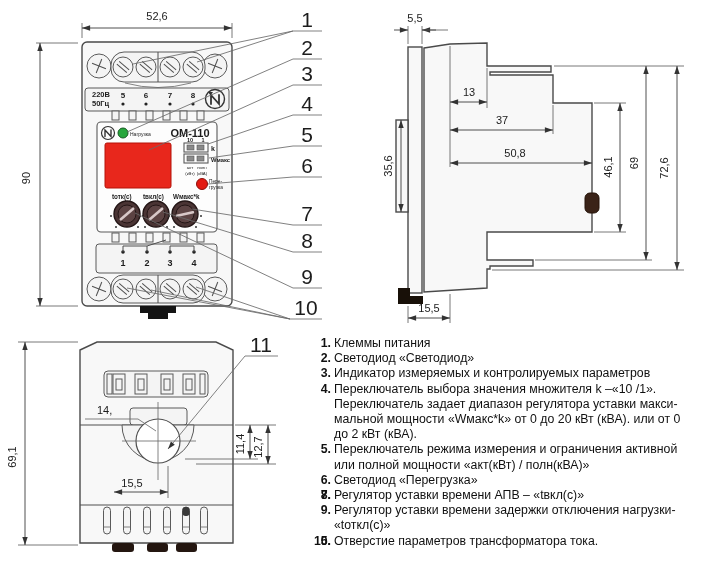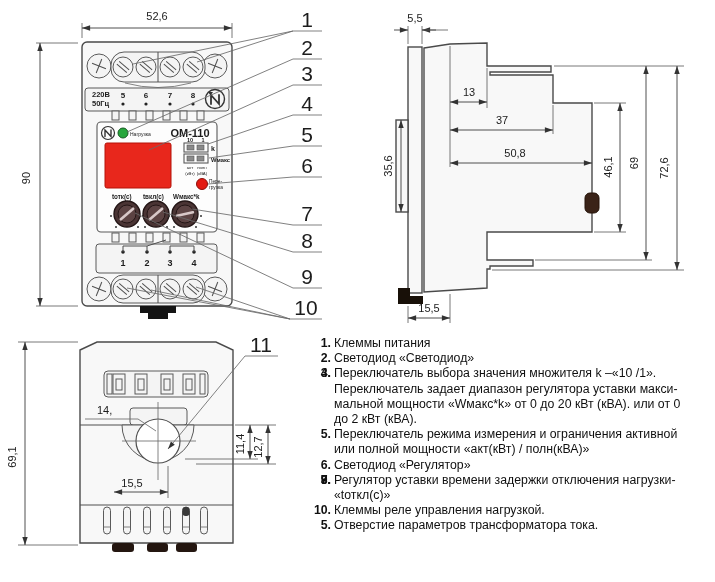--- a/index.html
+++ b/index.html
@@ -477,29 +477,29 @@
   <g>
     <rect x="112" y="543" width="22" height="9" rx="3" fill="#241610"></rect>
     <rect x="147" y="543" width="21" height="9" rx="3" fill="#241610"></rect>
     <rect x="176" y="543" width="21" height="9" rx="3" fill="#241610"></rect>
   </g>
 </svg>
 
 <div class="legend">
   <div class="legend-item"><span class="num">1.</span><span class="txt">Клеммы  питания</span></div>
   <div class="legend-item"><span class="num">2.</span><span class="txt">Светодиод «Светодиод»</span></div>
-  <div class="legend-item"><span class="num">3.</span></div>
+  <div class="legend-item"><span class="num">3.</span><span class="txt">Индикатор измеряемых и контролируемых параметров</span></div>
   <div class="legend-item"><span class="num">4.</span><span class="txt">Переключатель выбора  значения множителя k –«10 /1».
 Переключатель задает диапазон  регулятора уставки макси-
 мальной мощности «Wмакс*k» от 0 до 20 кВт (кВА). или от 0
 до 2 кВт (кВА).</span></div>
   <div class="legend-item"><span class="num">5.</span><span class="txt">Переключатель режима измерения и ограничения активной
 или полной мощности «акт(кВт) / полн(кВА)»</span></div>
-  <div class="legend-item"><span class="num">6.</span><span class="txt">Светодиод «Регулятор»</span></div>
+  <div class="legend-item"><span class="num">6.</span><span class="txt">Светодиод «Перегрузка»</span></div>
   <div class="legend-item"><span class="num">7.</span></div>
-  <div class="legend-item"><span class="num">8.</span></div>
+  <div class="legend-item"><span class="num">8.</span><span class="txt">Регулятор уставки времени АПВ – «tвкл(с)»</span></div>
   <div class="legend-item"><span class="num">9.</span><span class="txt">Регулятор уставки времени задержки  отключения нагрузки-
 «tоткл(с)»</span></div>
-  <div class="legend-item"><span class="num">10.</span><span class="txt">Клеммы реле управления нагрузкой.</span></div>
+  <div class="legend-item"><span class="num">10.</span></div>
   <div class="legend-item"><span class="num">5.</span><span class="txt">Отверстие параметров трансформатора тока.</span></div>
 </div>
 
 </div>
 
 </body></html>

